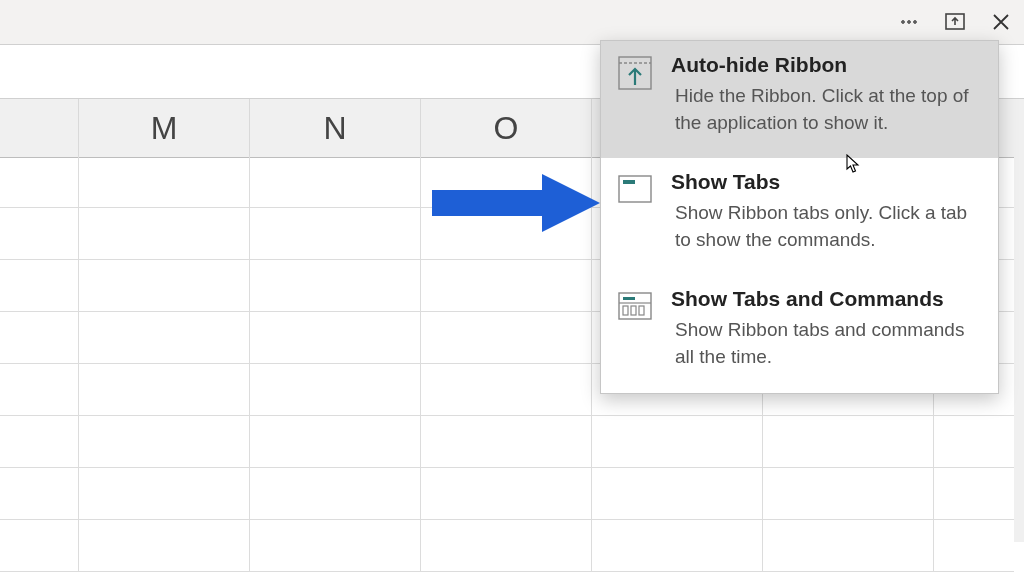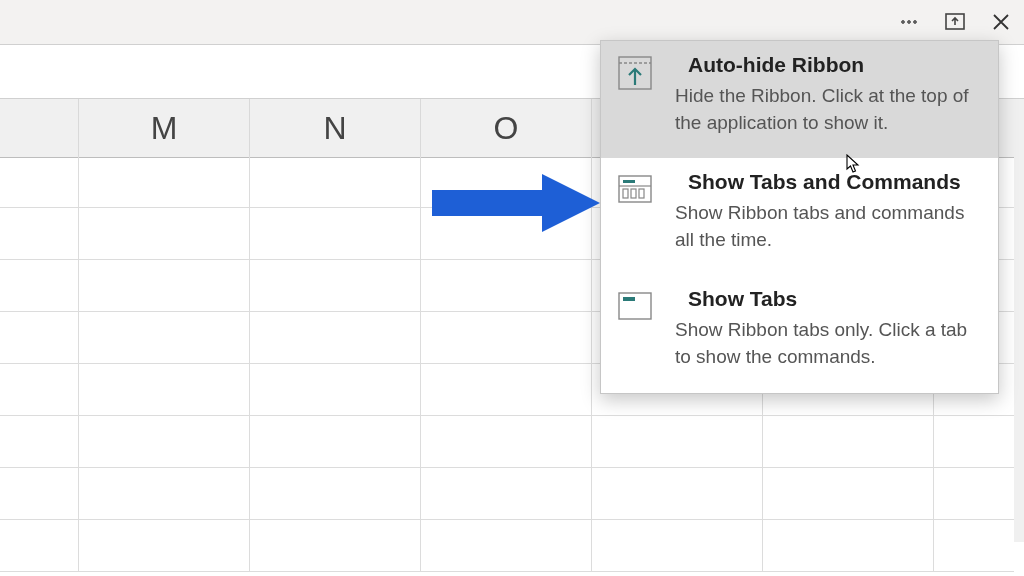--- a/index.html
+++ b/index.html
@@ -31,21 +31,21 @@
   .scroll-track{position:absolute;right:0;top:156px;width:10px;bottom:34px;
     background:#f0f0f0;}
   
   .ribbon-popup{position:absolute;left:600px;top:40px;width:397px;
     background:#fff;border:1px solid #c6c6c6;
     box-shadow:0 6px 18px rgba(0,0,0,.22);}
   .popup-item{display:flex;padding:12px 14px 18px 14px;gap:16px;}
   .popup-item.selected{background:#d9d9d9;}
   .popup-icon{width:40px;height:40px;flex:0 0 40px;position:relative;}
   .popup-icon svg{width:40px;height:40px;}
-  .popup-text h3{margin:0 0 6px 17px;font-size:21px;font-weight:700;color:#222;}
+  .popup-text h3{margin:0 0 6px 0;font-size:21px;font-weight:700;color:#222;}
   .popup-text p{margin:4px;font-size:19px;line-height:1.4;color:#555;}
   
   .annotation-arrow{position:absolute;left:432px;top:168px;width:170px;height:70px;}
   .annotation-arrow svg{width:170px;height:70px;}
   
   .cursor{position:absolute;left:846px;top:154px;width:16px;height:20px;pointer-events:none;}
 </style>
 </head>
 <body>
 
@@ -158,53 +158,53 @@
     <div class="popup-icon">
       <svg viewBox="0 0 40 40">
         <rect x="4" y="4" width="32" height="32" fill="none" stroke="#888" stroke-width="1.4"></rect>
         <line x1="4" y1="10" x2="36" y2="10" stroke="#888" stroke-width="1.4" stroke-dasharray="3 2"></line>
         <path d="M20 32 L20 16 M14 22 L20 16 L26 22" stroke="#2b7a78" stroke-width="2.2" fill="none"></path>
       </svg>
     </div>
     <div class="popup-text">
       <h3>Auto-hide Ribbon</h3>
       <p>Hide the Ribbon. Click at the top of the application to show it.</p>
+    </div>
+  </div>
+
+  <div class="popup-item">
+    <div class="popup-icon">
+      <svg viewBox="0 0 40 40">
+        <rect x="4" y="6" width="32" height="26" fill="none" stroke="#888" stroke-width="1.4"></rect>
+        <rect x="8" y="10" width="12" height="4" fill="#2b7a78"></rect>
+      </svg>
+    </div>
+    <div class="popup-text">
+      <h3>Show Tabs</h3>
+      <p>Show Ribbon tabs only. Click a tab to show the commands.</p>
     </div>
   </div>
 
   <div class="popup-item">
     <div class="popup-icon">
       <svg viewBox="0 0 40 40">
         <rect x="4" y="6" width="32" height="26" fill="none" stroke="#888" stroke-width="1.4"></rect>
         <rect x="8" y="10" width="12" height="3" fill="#2b7a78"></rect>
         <line x1="4" y1="16" x2="36" y2="16" stroke="#888" stroke-width="1.2"></line>
         <rect x="8" y="19" width="5" height="9" fill="none" stroke="#888" stroke-width="1.2"></rect>
         <rect x="16" y="19" width="5" height="9" fill="none" stroke="#888" stroke-width="1.2"></rect>
         <rect x="24" y="19" width="5" height="9" fill="none" stroke="#888" stroke-width="1.2"></rect>
       </svg>
     </div>
     <div class="popup-text">
       <h3>Show Tabs and Commands</h3>
       <p>Show Ribbon tabs and commands all the time.</p>
     </div>
   </div>
 
-  <div class="popup-item">
-    <div class="popup-icon">
-      <svg viewBox="0 0 40 40">
-        <rect x="4" y="6" width="32" height="26" fill="none" stroke="#888" stroke-width="1.4"></rect>
-        <rect x="8" y="10" width="12" height="4" fill="#2b7a78"></rect>
-      </svg>
-    </div>
-    <div class="popup-text">
-      <h3>Show Tabs</h3>
-      <p>Show Ribbon tabs only. Click a tab to show the commands.</p>
-    </div>
-  </div>
-
 </div>
 
 <div class="annotation-arrow">
   <svg viewBox="0 0 170 70">
     <polygon points="0,22 110,22 110,6 168,35 110,64 110,48 0,48" fill="#1e5fd6"></polygon>
   </svg>
 </div>
 
 <div class="cursor">
   <svg viewBox="0 0 16 20">

